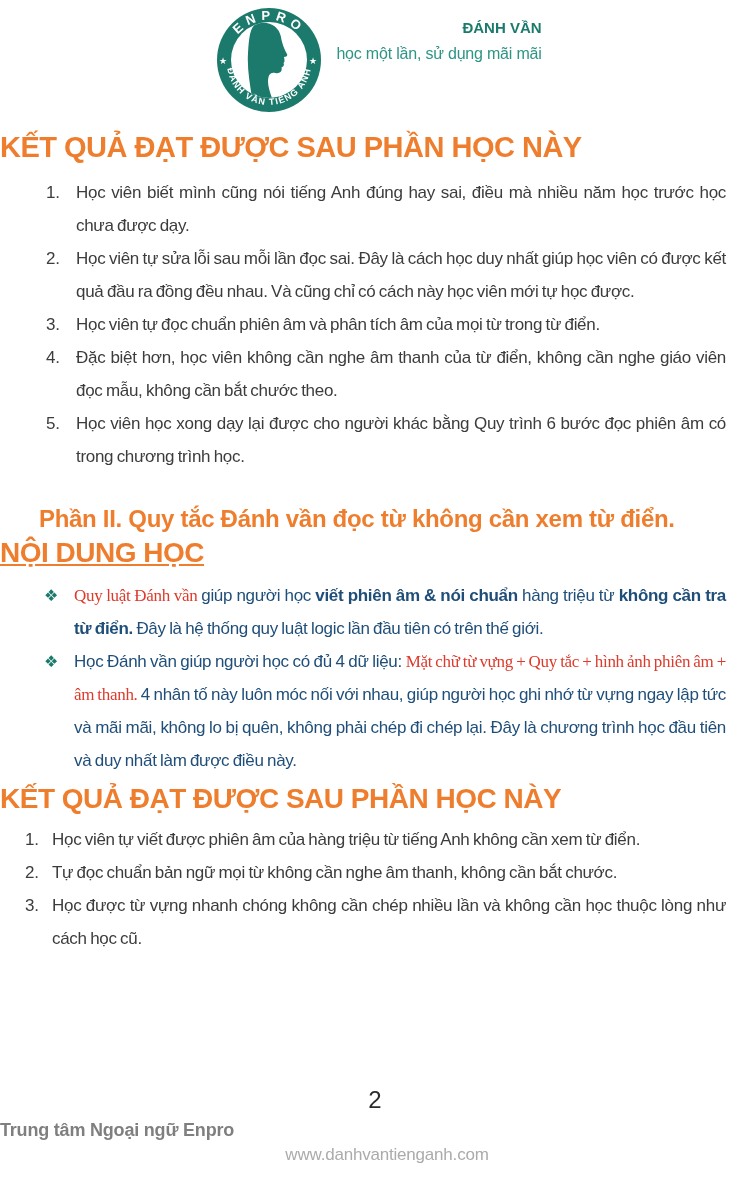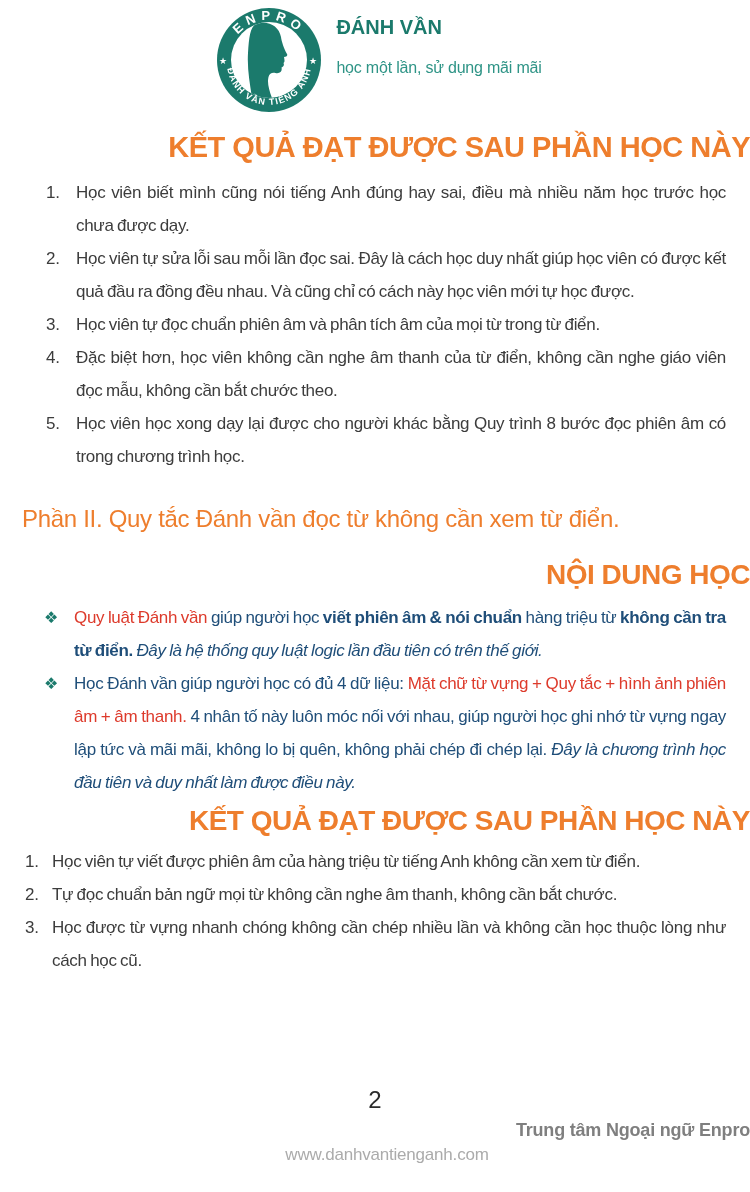--- a/index.html
+++ b/index.html
@@ -18,51 +18,51 @@
   
   .logo-row{display:flex; justify-content:center; align-items:flex-start; padding-top:7px; gap:14px; transform:translateX(4px);}
   .logo-badge svg{width:106px; height:106px; display:block;}
   .ring{fill:var(--teal);}
   .inner{fill:#ffffff;}
   .face{fill:var(--teal);}
   .ring-text-top{fill:#ffffff; font-weight:bold; font-size:13px; letter-spacing:5px; font-family:"Liberation Sans",sans-serif;}
   .ring-text-bottom{fill:#ffffff; font-weight:bold; font-size:9px; letter-spacing:1.2px; font-family:"Liberation Sans",sans-serif;}
   .ring-star{fill:#ffffff; font-size:9px; font-family:"DejaVu Sans",sans-serif;}
   .logo-text{padding-top:8px;}
-  .wordmark{color:var(--teal); font-weight:bold; font-size:20px; line-height:25px; letter-spacing:0;}
-  .tagline{color:var(--tealLight); font-size:16px; margin-top:19px; letter-spacing:-0.2px;}
+  .wordmark{color:var(--teal); font-weight:bold; font-size:15px; line-height:25px; letter-spacing:0;text-align:right;}
+  .tagline{color:var(--tealLight); font-size:16px; margin-top:5px; letter-spacing:-0.2px;}
 
   
-  .section-heading{color:var(--orange); font-weight:bold; font-size:29px; text-align:right; letter-spacing:-0.5px;}
+  .section-heading{color:var(--orange); font-weight:bold; font-size:29px; text-align:left; letter-spacing:-0.5px;}
   #heading-results-1{margin-top:18px;}
-  .part-heading{color:var(--orange); font-weight:normal; font-size:24px; margin:32px 24px 0 22px; letter-spacing:-0.3px;}
-  #heading-content{margin-top:26px; font-size:28px;}
+  .part-heading{color:var(--orange); font-weight:bold; font-size:24px; margin:32px 24px 0 39px; letter-spacing:-0.3px;}
+  #heading-content{margin-top:4px; font-size:28px;text-decoration:underline;}
   #heading-results-2{margin-top:6px; font-size:28px;}
 
   
   .num-list,.bullet-list{font-size:17px; line-height:33px; letter-spacing:-0.3px; word-spacing:-1px;}
   .num-list{color:var(--ink);}
   .list-1{margin:12px 24px 0 46px;}
   .list-2{margin:8px 24px 0 25px;}
   .num-item{display:flex;}
   .num-item .marker{flex:0 0 30px;}
   .list-2 .marker{flex:0 0 27px;}
   .num-item .txt{flex:1; text-align:justify;}
 
   .bullet-list{margin:10px 24px 0 44px; color:var(--navy);}
   .bullet-item{display:flex;}
   .bullet-item .marker{flex:0 0 30px; color:var(--teal); font-size:16px; font-family:"DejaVu Sans",sans-serif;}
   .bullet-item .txt{flex:1; text-align:justify;}
-  .seg.red{color:var(--red);}
+  .seg.red{color:var(--red);font-family:Liberation Serif, serif;}
   .seg.bold{font-weight:bold;}
-  .seg.italic{font-style:italic;margin-top:28px;}
+  .seg.italic{margin-top:28px;}
 
   
   .page-number{position:absolute; top:1086px; left:0; width:100%; text-align:center; font-size:24px; color:#2B2B2B;}
-  .footer-org{position:absolute; top:1120px; left:0; width:100%; text-align:right; font-weight:bold; color:var(--gray); font-size:18px; letter-spacing:-0.2px;}
+  .footer-org{position:absolute; top:1120px; left:0; width:100%; text-align:left; font-weight:bold; color:var(--gray); font-size:18px; letter-spacing:-0.2px;}
   .footer-url{position:absolute; top:1145px; left:12px; width:100%; text-align:center; color:var(--grayLight); font-size:17px; letter-spacing:-0.2px;}
 </style>
 </head>
 <body>
 
 <div class="page">
 
   <header class="logo-row">
     <div class="logo-badge">
       <svg viewBox="0 0 106 106" aria-hidden="true">
@@ -108,21 +108,21 @@
     <div class="num-item">
       <span class="marker">3.</span>
       <span class="txt">Học viên tự đọc chuẩn phiên âm và phân tích âm của mọi từ trong từ điển.</span>
     </div>
     <div class="num-item">
       <span class="marker">4.</span>
       <span class="txt">Đặc biệt hơn, học viên không cần nghe âm thanh của từ điển, không cần nghe giáo viên đọc mẫu, không cần bắt chước theo.</span>
     </div>
     <div class="num-item">
       <span class="marker">5.</span>
-      <span class="txt">Học viên học xong dạy lại được cho người khác bằng Quy trình 8 bước đọc phiên âm có trong chương trình học.</span>
+      <span class="txt">Học viên học xong dạy lại được cho người khác bằng Quy trình 6 bước đọc phiên âm có trong chương trình học.</span>
     </div>
   </div>
 
   <h2 class="part-heading">Phần II. Quy tắc Đánh vần đọc từ không cần xem từ điển.</h2>
 
   <h1 class="section-heading" id="heading-content">NỘI DUNG HỌC</h1>
 
   <div class="bullet-list">
     <div class="bullet-item">
       <span class="marker">❖</span>

